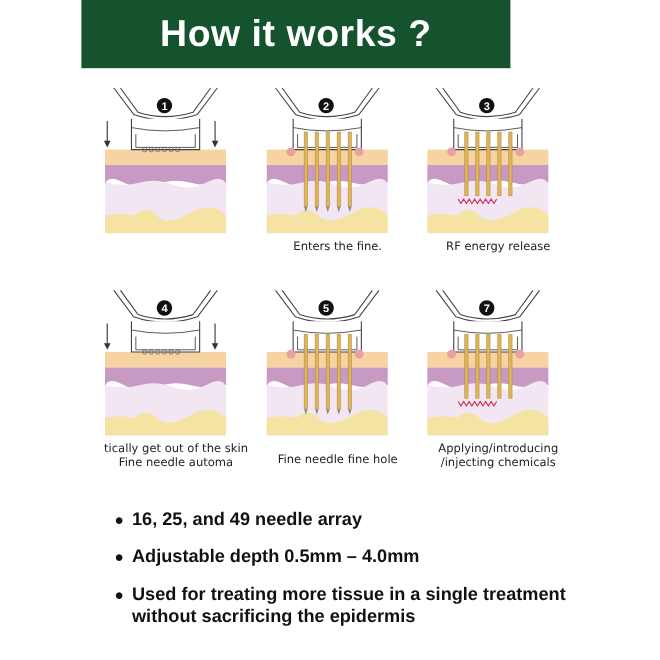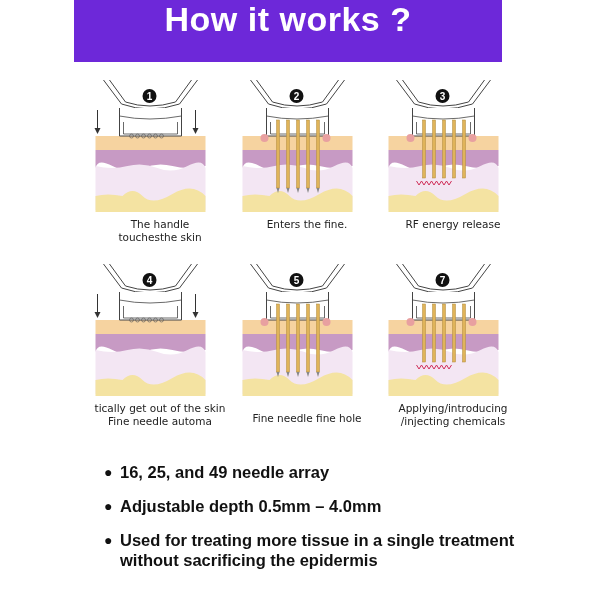--- a/index.html
+++ b/index.html
@@ -1,17 +1,17 @@
 <!DOCTYPE html>
 <html><head>
 <meta charset="utf-8">
 <style>
   html, body { margin:0; padding:0; background:#ffffff; }
   body { width:600px; height:600px; position:relative; overflow:hidden; font-family:"Liberation Sans", sans-serif; }
-  .banner { position:absolute; left:74px; top:0; width:428px; height:62px; background:#6d28d9; display:flex; justify-content:center; }
+  .banner { position:absolute; left:74px; top:0; width:390px; height:62px; background:#14532d; display:flex; align-items:center; justify-content:center; }
   .banner-title { color:#ffffff; font-weight:bold; font-size:34px; letter-spacing:0.5px; font-family:"Liberation Sans", sans-serif; }
   .panel { position:absolute; width:150px; height:180px; }
   .panel svg { position:absolute; left:0; top:0; }
   .caption { position:absolute; left:0; width:150px; text-align:center; font-family:"DejaVu Sans", sans-serif; font-size:10.5px; line-height:13px; color:#222; }
   .bullets { position:absolute; left:104px; top:462px; width:440px; }
   .bullet { display:flex; font-weight:bold; font-size:16.5px; color:#111; line-height:20px; margin-bottom:14px; font-family:"Liberation Sans", sans-serif; }
   .bullet .dot { width:16px; flex:none; font-size:14px; }
   .bullet .txt { flex:1; }
 </style>
 </head>
@@ -39,24 +39,20 @@
         <circle cx="62" cy="58" r="2" fill="none" stroke="#555" stroke-width="0.6"></circle>
         <circle cx="68" cy="58" r="2" fill="none" stroke="#555" stroke-width="0.6"></circle>
         <circle cx="74" cy="58" r="2" fill="none" stroke="#555" stroke-width="0.6"></circle>
         <line x1="10" y1="32" x2="10" y2="52" stroke="#333" stroke-width="1"></line>
         <polygon points="7,50 13,50 10,56" fill="#333"></polygon>
                 <line x1="108" y1="32" x2="108" y2="52" stroke="#333" stroke-width="1"></line>
         <polygon points="105,50 111,50 108,56" fill="#333"></polygon>
         <circle cx="62" cy="18" r="7" fill="#111"></circle>
         <text x="62" y="22" font-size="10" font-weight="bold" fill="#fff" text-anchor="middle" font-family="Liberation Sans, sans-serif">1</text>
       </svg>
-      <div class="caption" style="top:140px">
-        <div>The handle</div>
-        <div>touchesthe skin</div>
-      </div>
     </div>
     <div class="panel" style="left: 232px; top: 78px;">
       <svg width="130" height="140" viewBox="0 0 125 140">
         <rect x="8" y="58" width="110" height="14" fill="#f6d3a0"></rect>
         <path d="M8,72 H118 V88 Q100,92 85,88 T55,90 T25,88 T8,90 Z" fill="#c79ac4"></path>
         <path d="M8,88 Q25,92 40,88 T70,90 T100,88 T118,90 V132 H8 Z" fill="#f3e6f3"></path>
         <path d="M8,118 Q20,115 35,118 Q45,108 55,118 T85,116 T118,118 V134 H8 Z" fill="#f4e3a2"></path>
         <path d="M16,2 L34,26 Q62,36 92,26 L110,2" stroke="#444" stroke-width="1" fill="none"></path>
         <path d="M22,2 L38,24 Q62,32 88,24 L104,2" stroke="#444" stroke-width="1" fill="none"></path>
         <path d="M32,30 V58 H94 V30" stroke="#444" stroke-width="1" fill="#fff"></path>

